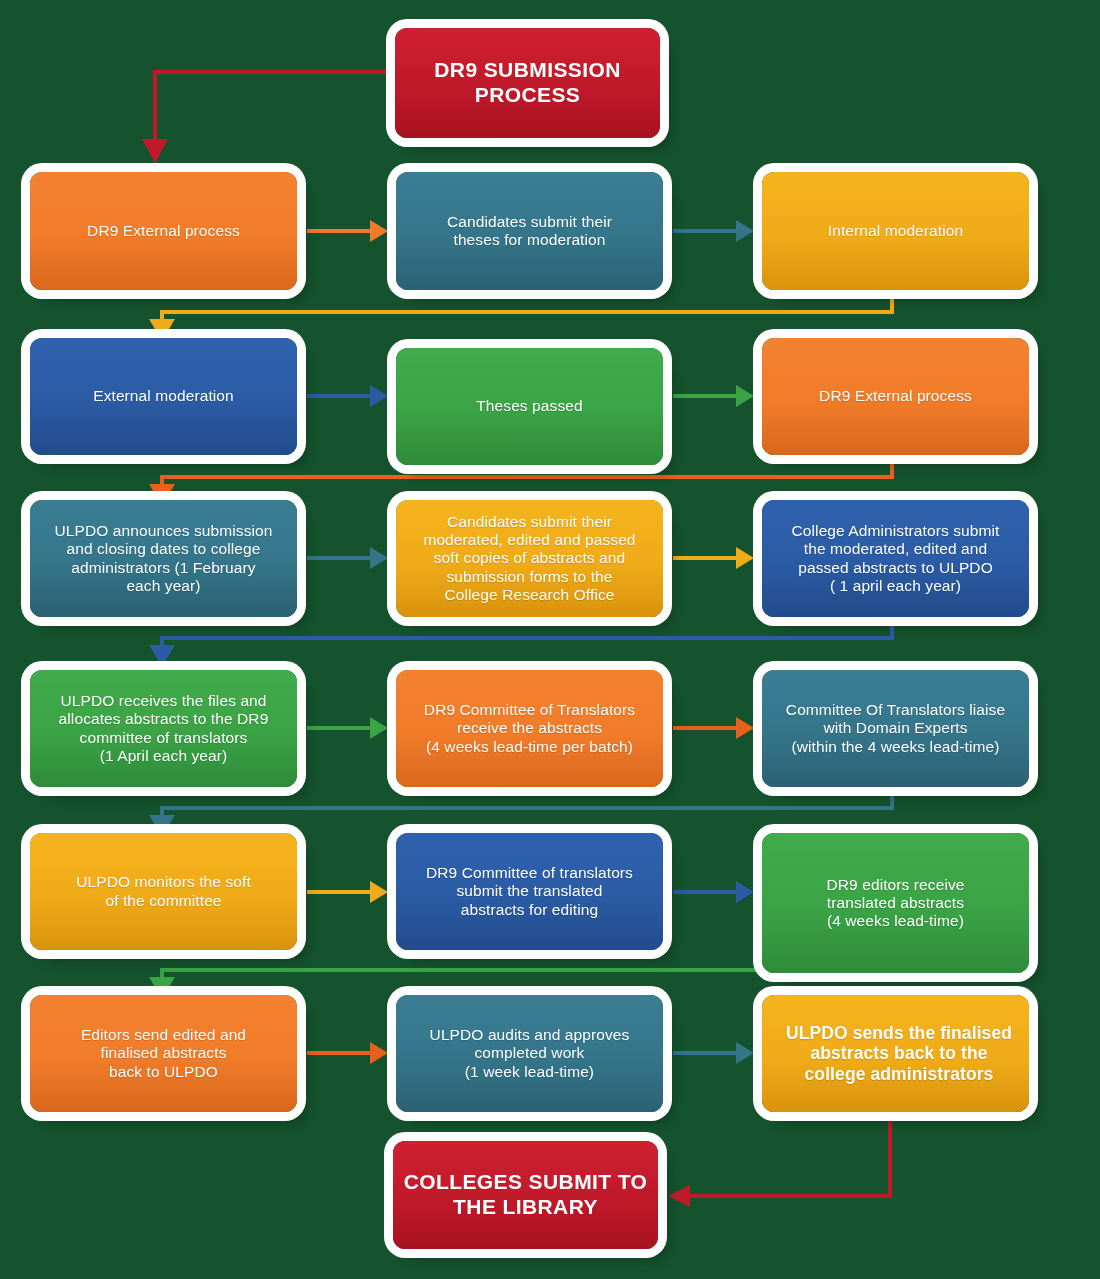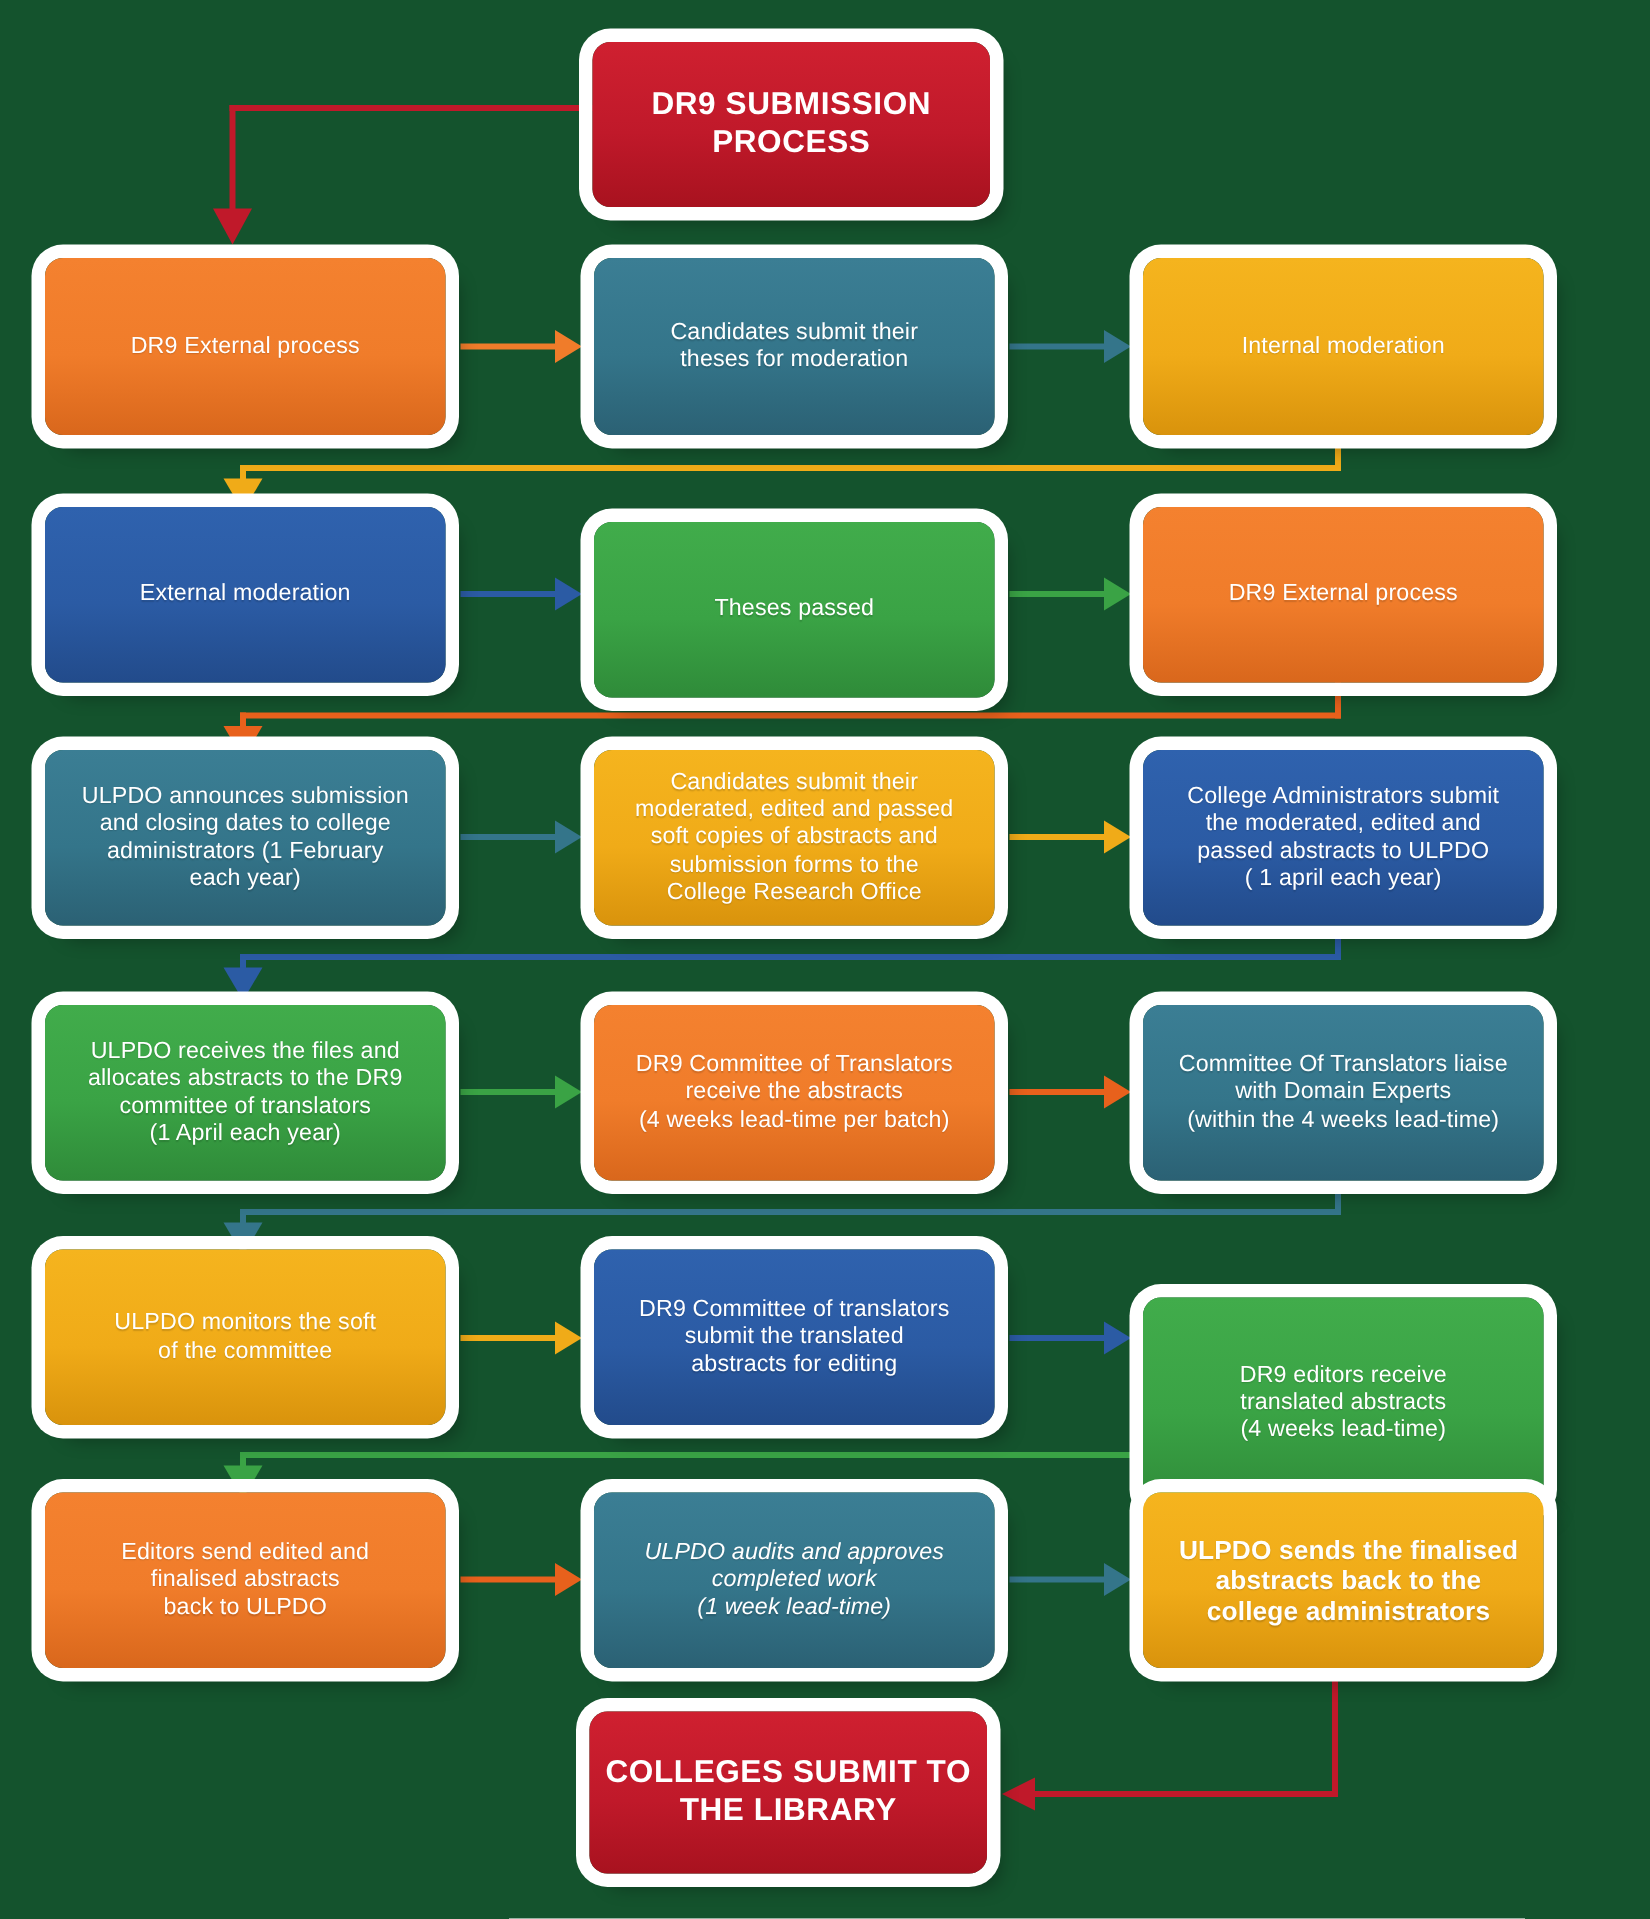--- a/index.html
+++ b/index.html
@@ -196,32 +196,32 @@
 
   <div class="node c-yellow" style="left:30px;top:833px;width:267px;height:117px;">
     <span class="lbl">ULPDO monitors the soft
 of the committee</span>
   </div>
   <div class="node c-blue" style="left:396px;top:833px;width:267px;height:117px;">
     <span class="lbl">DR9 Committee of translators
 submit the translated
 abstracts for editing</span>
   </div>
-  <div class="node c-green" style="left:762px;top:833px;width:267px;height:140px;margin-top:32px;">
+  <div class="node c-green" style="left:762px;top:833px;width:267px;height:140px;">
     <span class="lbl">DR9 editors receive
 translated abstracts
 (4 weeks lead-time)</span>
   </div>
 
   <div class="node c-orange" style="left:30px;top:995px;width:267px;height:117px;">
     <span class="lbl">Editors send edited and
 finalised abstracts
 back to ULPDO</span>
   </div>
-  <div class="node c-teal" style="left:396px;top:995px;width:267px;height:117px;font-style:italic;">
+  <div class="node c-teal" style="left:396px;top:995px;width:267px;height:117px;">
     <span class="lbl">ULPDO audits and approves
 completed work
 (1 week lead-time)</span>
   </div>
   <div class="node c-yellow emph" style="left:762px;top:995px;width:267px;height:117px;">
     <span class="lbl">ULPDO sends the finalised
 abstracts back to the
 college administrators</span>
   </div>
 

